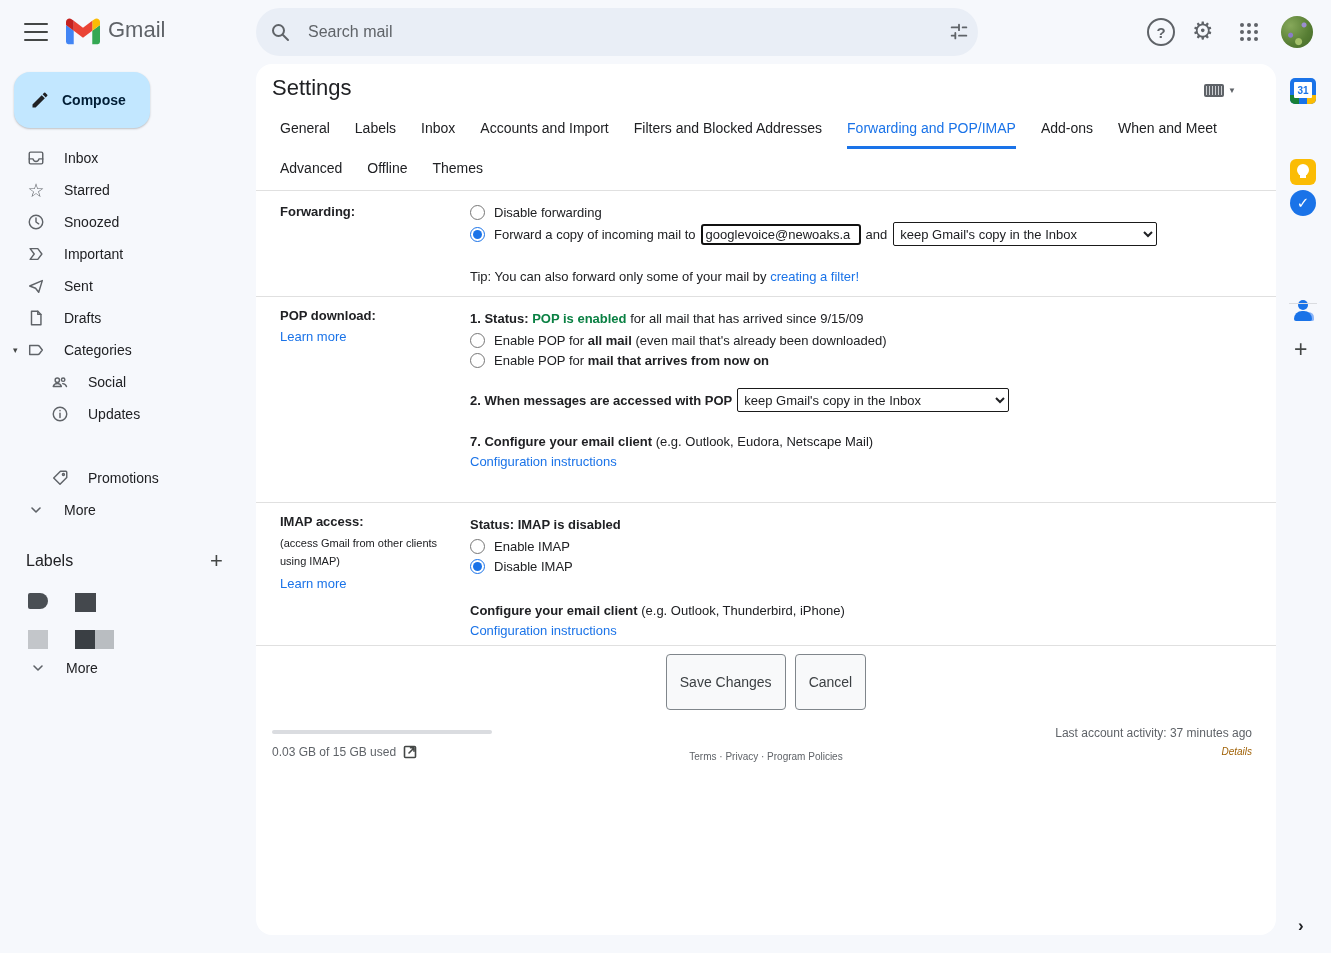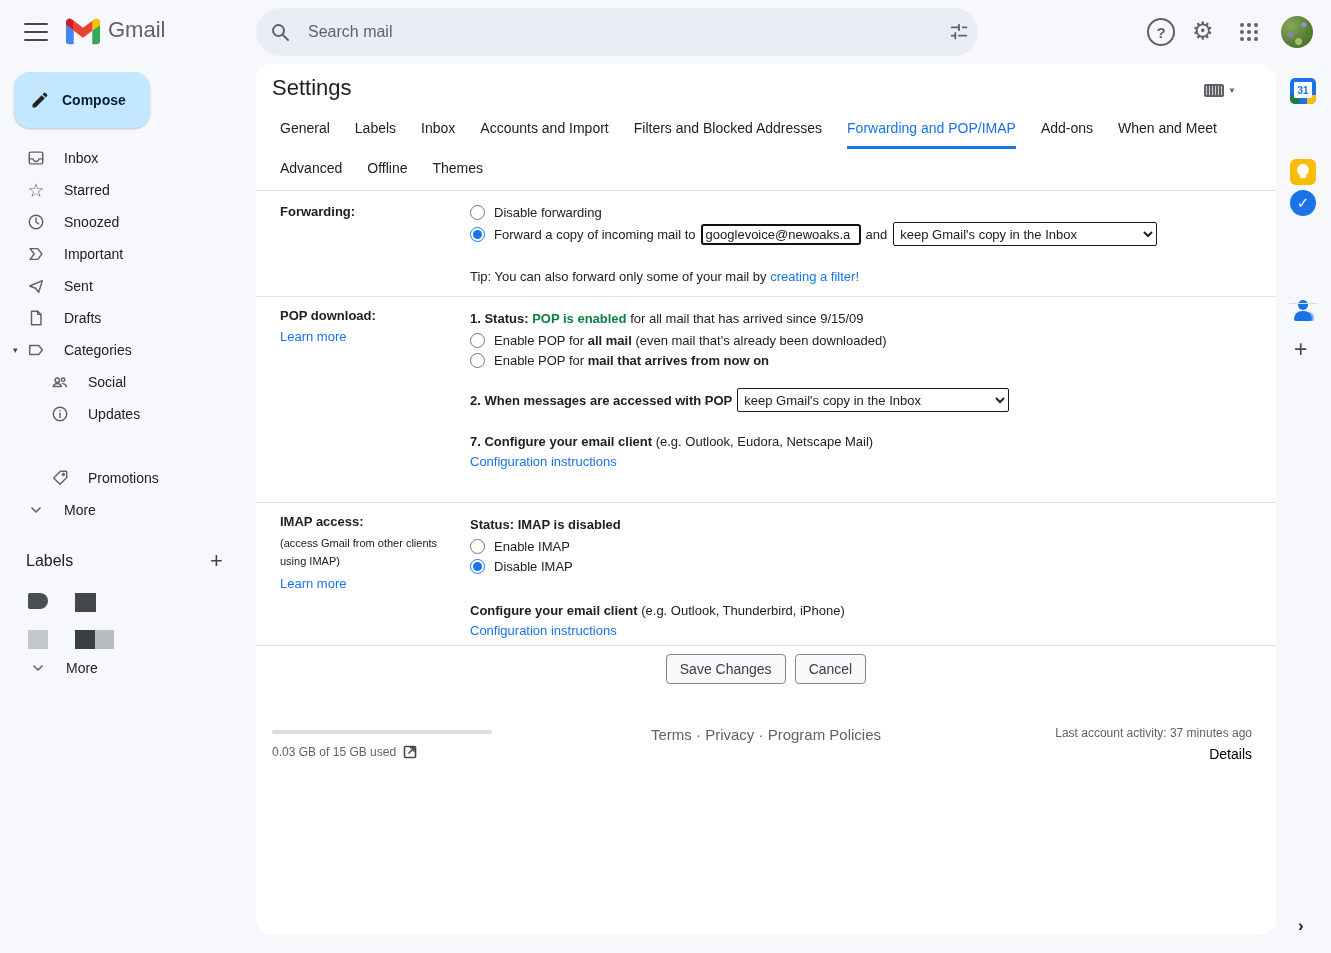--- a/index.html
+++ b/index.html
@@ -82,27 +82,27 @@
   input[type=radio] { width:15px; height:15px; accent-color:#1a73e8; margin:0 9px 0 0; cursor:pointer; }
   .fwd-input { width:160px; height:21px; border:2px solid #111; border-radius:3px; font-size:13px;
                padding:0 3px; font-family:inherit; margin:0 5px; color:#202124; }
   select { height:24px; border:1px solid #1a1a1a; border-radius:2px; background:#fff; font-size:13px;
            font-family:inherit; color:#202124; padding:0 2px; cursor:pointer; }
   .sel-fwd { width:264px; margin-left:6px; }
   .sel-pop { width:272px; margin-left:5px; }
 
   .btnrow { position:absolute; left:0; top:590px; width:1020px; display:flex; justify-content:center; gap:9px; }
   .gbtn { background:#f8f9fa; border:1px solid #80868b; border-radius:4px; font-size:14px; color:#3c4043;
-          padding:6px 13px; font-family:inherit; cursor:pointer; }
+          padding:19px 13px; font-family:inherit; cursor:pointer; }
 
   .quota-bar { position:absolute; left:16px; top:666px; width:220px; height:4px; background:#dadce0; border-radius:2px; }
   .quota-text { position:absolute; left:16px; top:681px; font-size:12px; color:#5f6368; display:flex; align-items:center; gap:7px; }
-  .foot-center { position:absolute; left:0; top:662px; width:1020px; text-align:center; font-size:15px; color:#5f6368; }
+  .foot-center { position:absolute; left:0; top:687px; width:1020px; text-align:center; font-size:10px; color:#5f6368; }
   .foot-right1 { position:absolute; right:24px; top:662px; font-size:12px; color:#5f6368; }
-  .foot-right2 { position:absolute; right:24px; top:682px; font-size:14px; color:#000000; cursor:pointer; }
+  .foot-right2 { position:absolute; right:24px; top:682px; font-size:10px; color:#a16207; cursor:pointer;font-style:italic; }
 
   
   .rail { position:absolute; right:0; top:64px; width:55px; bottom:0; }
   .rail-ic { position:absolute; left:14px; width:26px; height:26px; cursor:pointer; }
   .cal { background:#1a73e8; border-radius:5px; position:relative; }
   .cal .inner { position:absolute; left:4px; top:4px; right:4px; bottom:6px; background:#fff; border-radius:1px;
                 display:flex; align-items:center; justify-content:center; font-size:10px; font-weight:bold; color:#1a73e8; }
   .cal .g { position:absolute; left:0; bottom:0; width:9px; height:9px; background:#188038; border-radius:0 0 0 5px; }
   .cal .y { position:absolute; right:0; bottom:0; width:9px; height:9px; background:#fbbc04; border-radius:0 0 5px 0; }
   .keep { background:#fbbc04; border-radius:6px; position:relative; }

